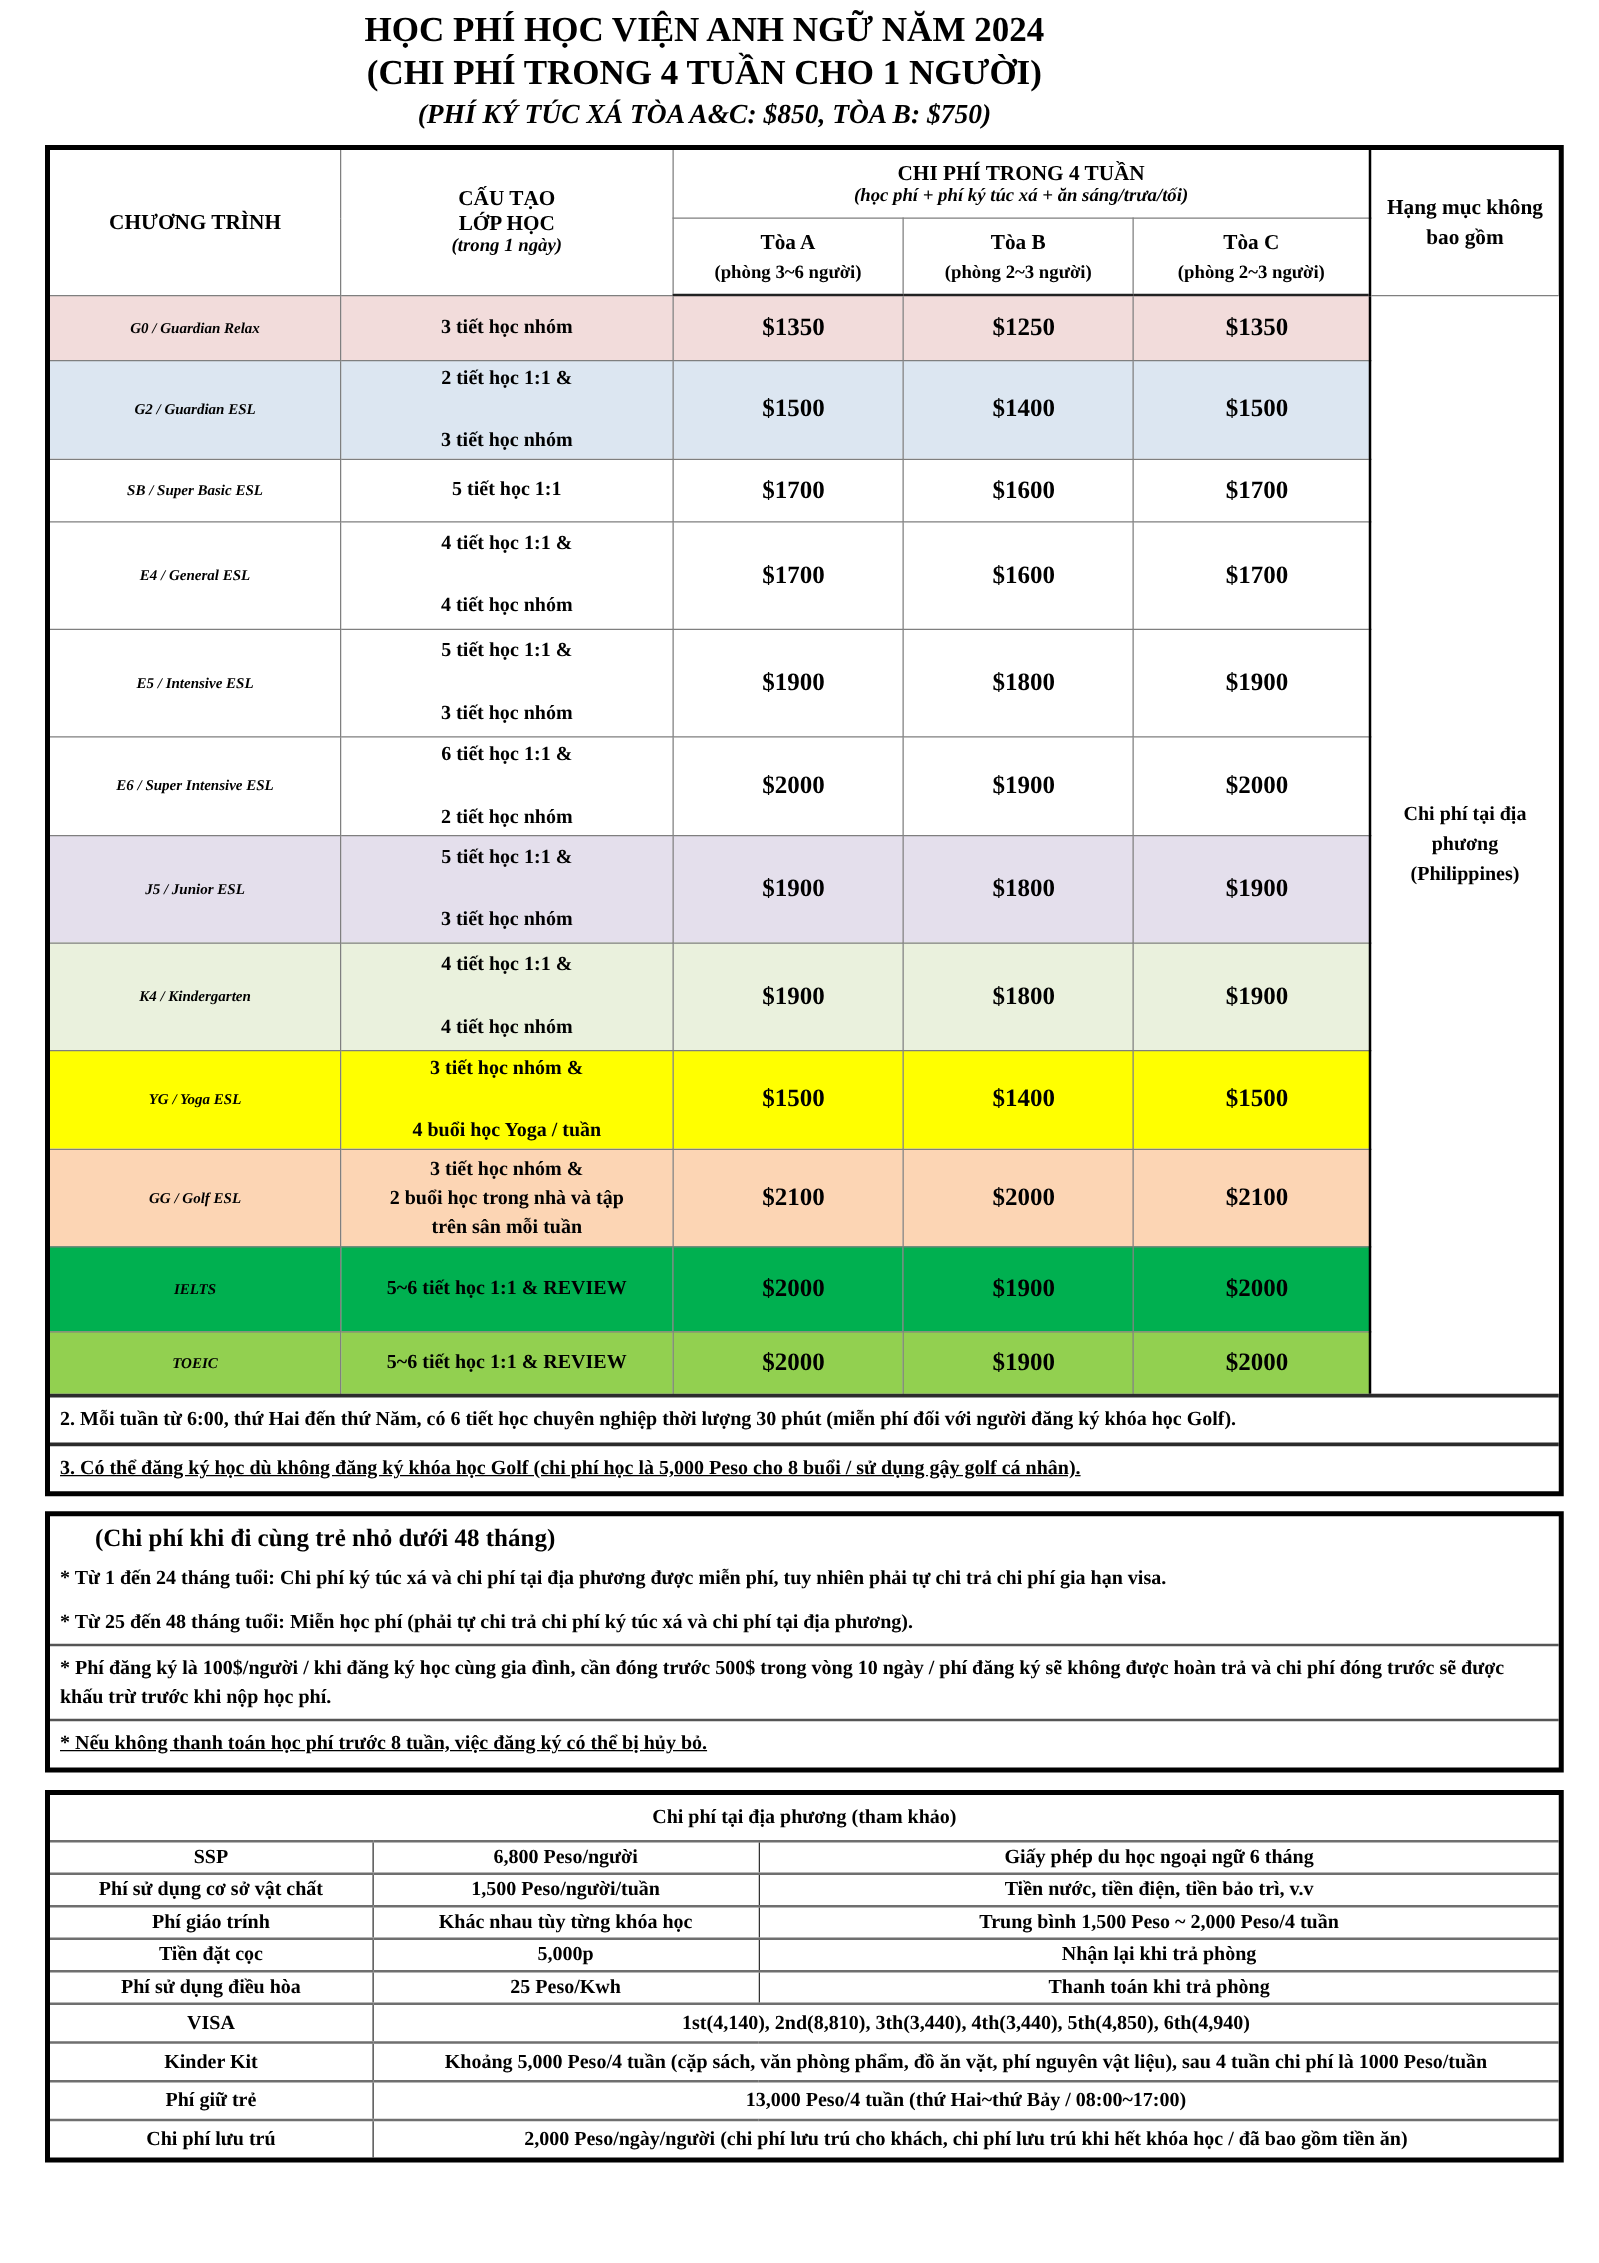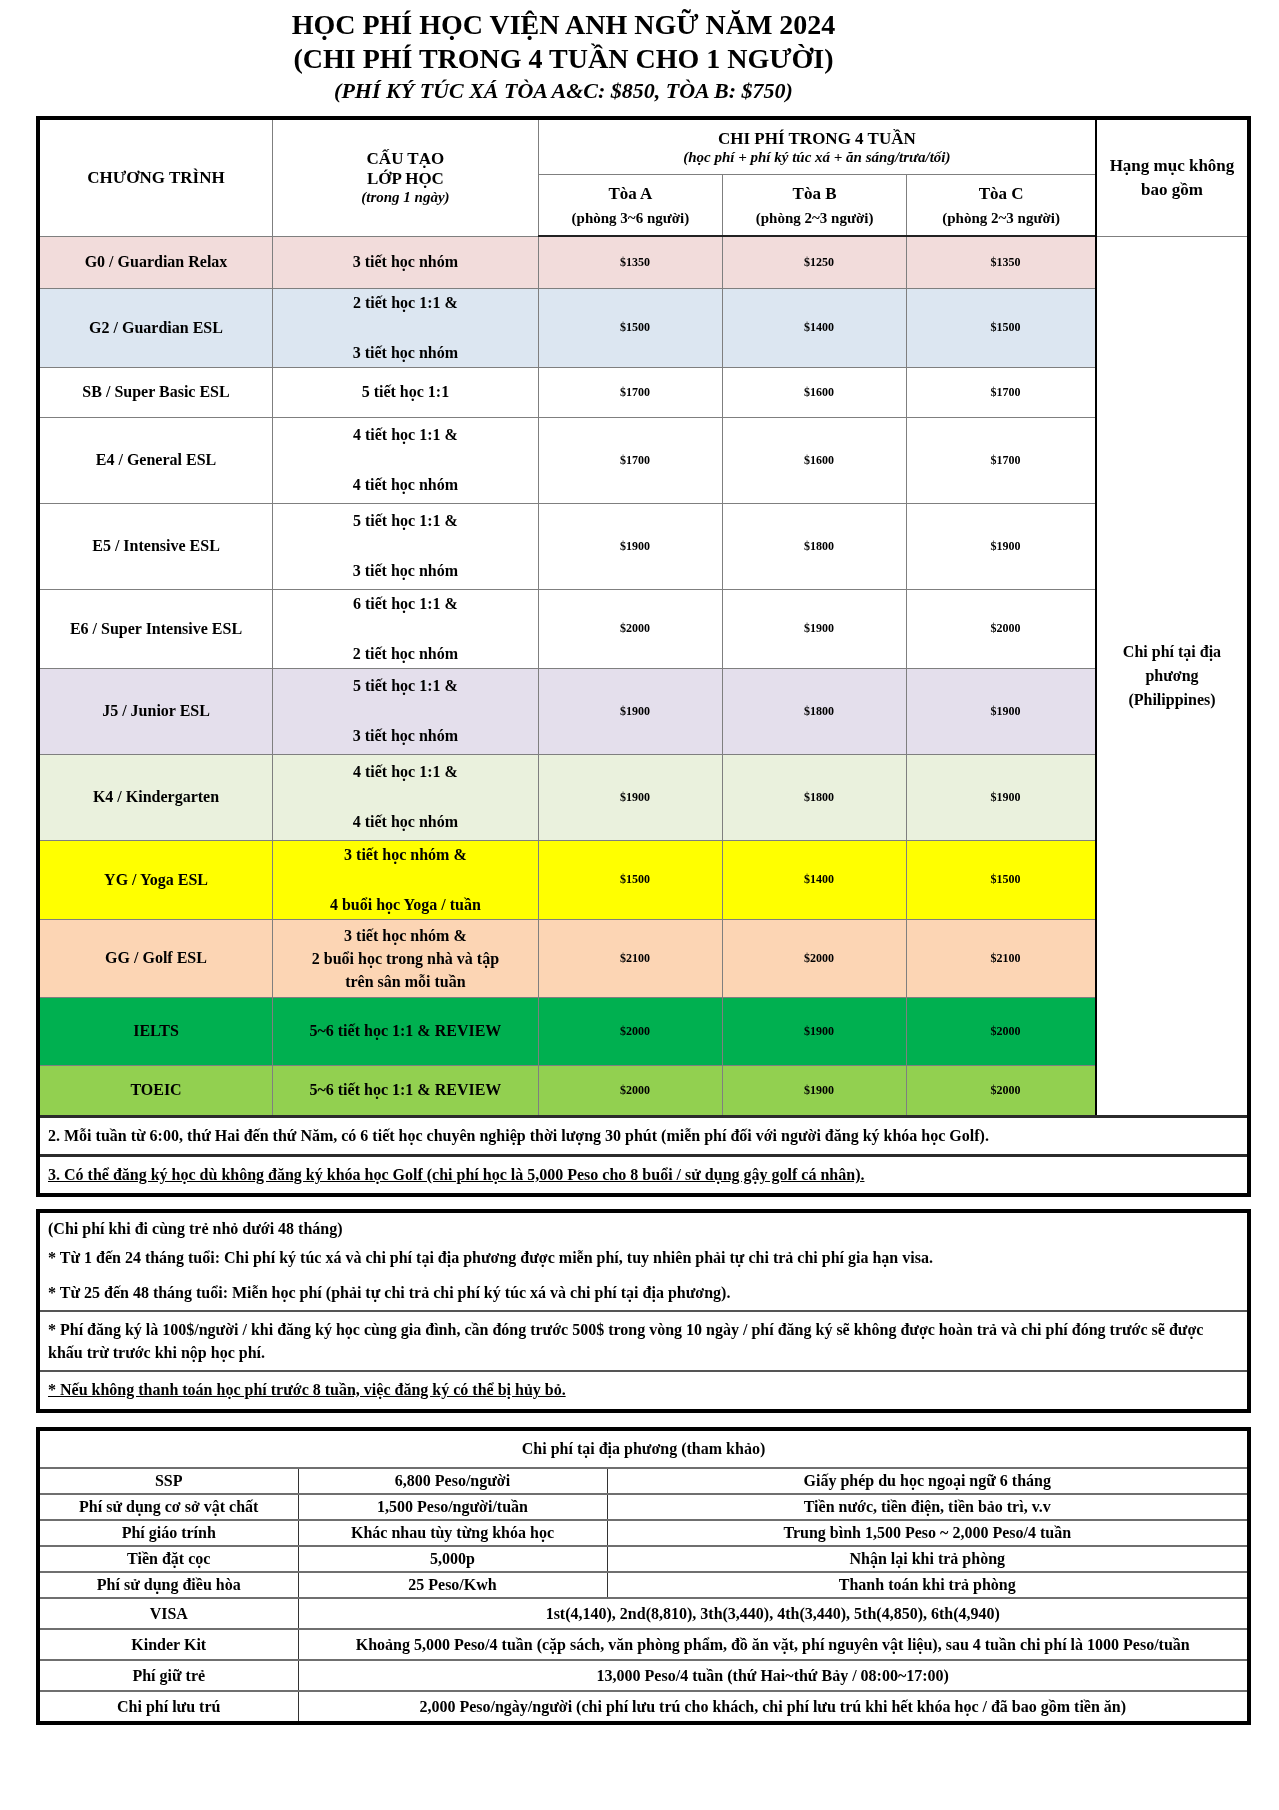--- a/index.html
+++ b/index.html
@@ -20,22 +20,22 @@
   table{border-collapse:collapse;table-layout:fixed;}
   .mt{width:100%;border:hidden;}
   .mt th,.mt td{border:1px solid #7f7f7f;text-align:center;vertical-align:middle;padding:2px 4px;}
   .mt thead th{font-size:17px;}
   .mt thead tr.grp th{height:50px;}
   .mt thead tr.sub th{height:56px;border-bottom:2px solid #222;}
   .hdr-small{font-size:15px;font-weight:bold;font-style:italic;}
   .room-label{font-size:15px;margin-top:6px;}
   .excluded-h{border-left:2px solid #000 !important;font-size:17px;line-height:24px;}
   .excluded-cell{border-left:2px solid #000 !important;background:#fff;font-size:16px;line-height:24px;}
-  .mt td.program{font-size:16px;}
-  .mt td.price{font-size:12px;padding-left:13px;}
+  .mt td.program{font-size:12px;font-style:italic;}
+  .mt td.price{font-size:20px;padding-left:13px;}
   .mt td.structure{font-size:16px;}
   .structure .line{line-height:24px;}
   .structure.s2 .line + .line{margin-top:26px;}
   .structure.s3 .line{line-height:23px;}
   .mt tbody tr:nth-child(1){height:52px;}
   .mt tbody tr:nth-child(2){height:78px;}
   .mt tbody tr:nth-child(3){height:50px;}
   .mt tbody tr:nth-child(4){height:86px;}
   .mt tbody tr:nth-child(5){height:86px;}
   .mt tbody tr:nth-child(6){height:78px;}
@@ -43,21 +43,21 @@
   .mt tbody tr:nth-child(8){height:86px;}
   .mt tbody tr:nth-child(9){height:78px;}
   .mt tbody tr:nth-child(10){height:78px;}
   .mt tbody tr:nth-child(11){height:68px;}
   .mt tbody tr:nth-child(12){height:50px;}
   
   .fnote{border-top:3px solid #2b2b2b;padding:9px 8px;font-size:16px;text-align:left;}
   .fnote.ul span{text-decoration:underline;}
   
   .child-box{width:1207px;border:4px solid #000;margin-top:12px;padding:2px 0;}
-  .child-box .heading{font-size:16px;padding:5px 4px 2px 8px;}
+  .child-box .heading{font-size:20px;padding:5px 4px 2px 8px;margin-left:28px;}
   .child-note{font-size:16px;padding:6px 8px;line-height:23px;text-align:left;}
   .child-note.sep{border-top:2px solid #555;}
   .child-note.ul span{text-decoration:underline;}
   
   .local-box{width:1207px;border:4px solid #000;margin-top:14px;}
   .lt{width:100%;border:hidden;}
   .lt th,.lt td{border:1px solid #333;border-top:2px solid #6f6f6f;text-align:center;vertical-align:middle;padding:3px 6px;font-size:16px;}
   .lt thead th{height:30px;font-size:16px;border-top:none;}
   .lt td.item{width:258px;}
   .lt td.cost{width:309px;}

